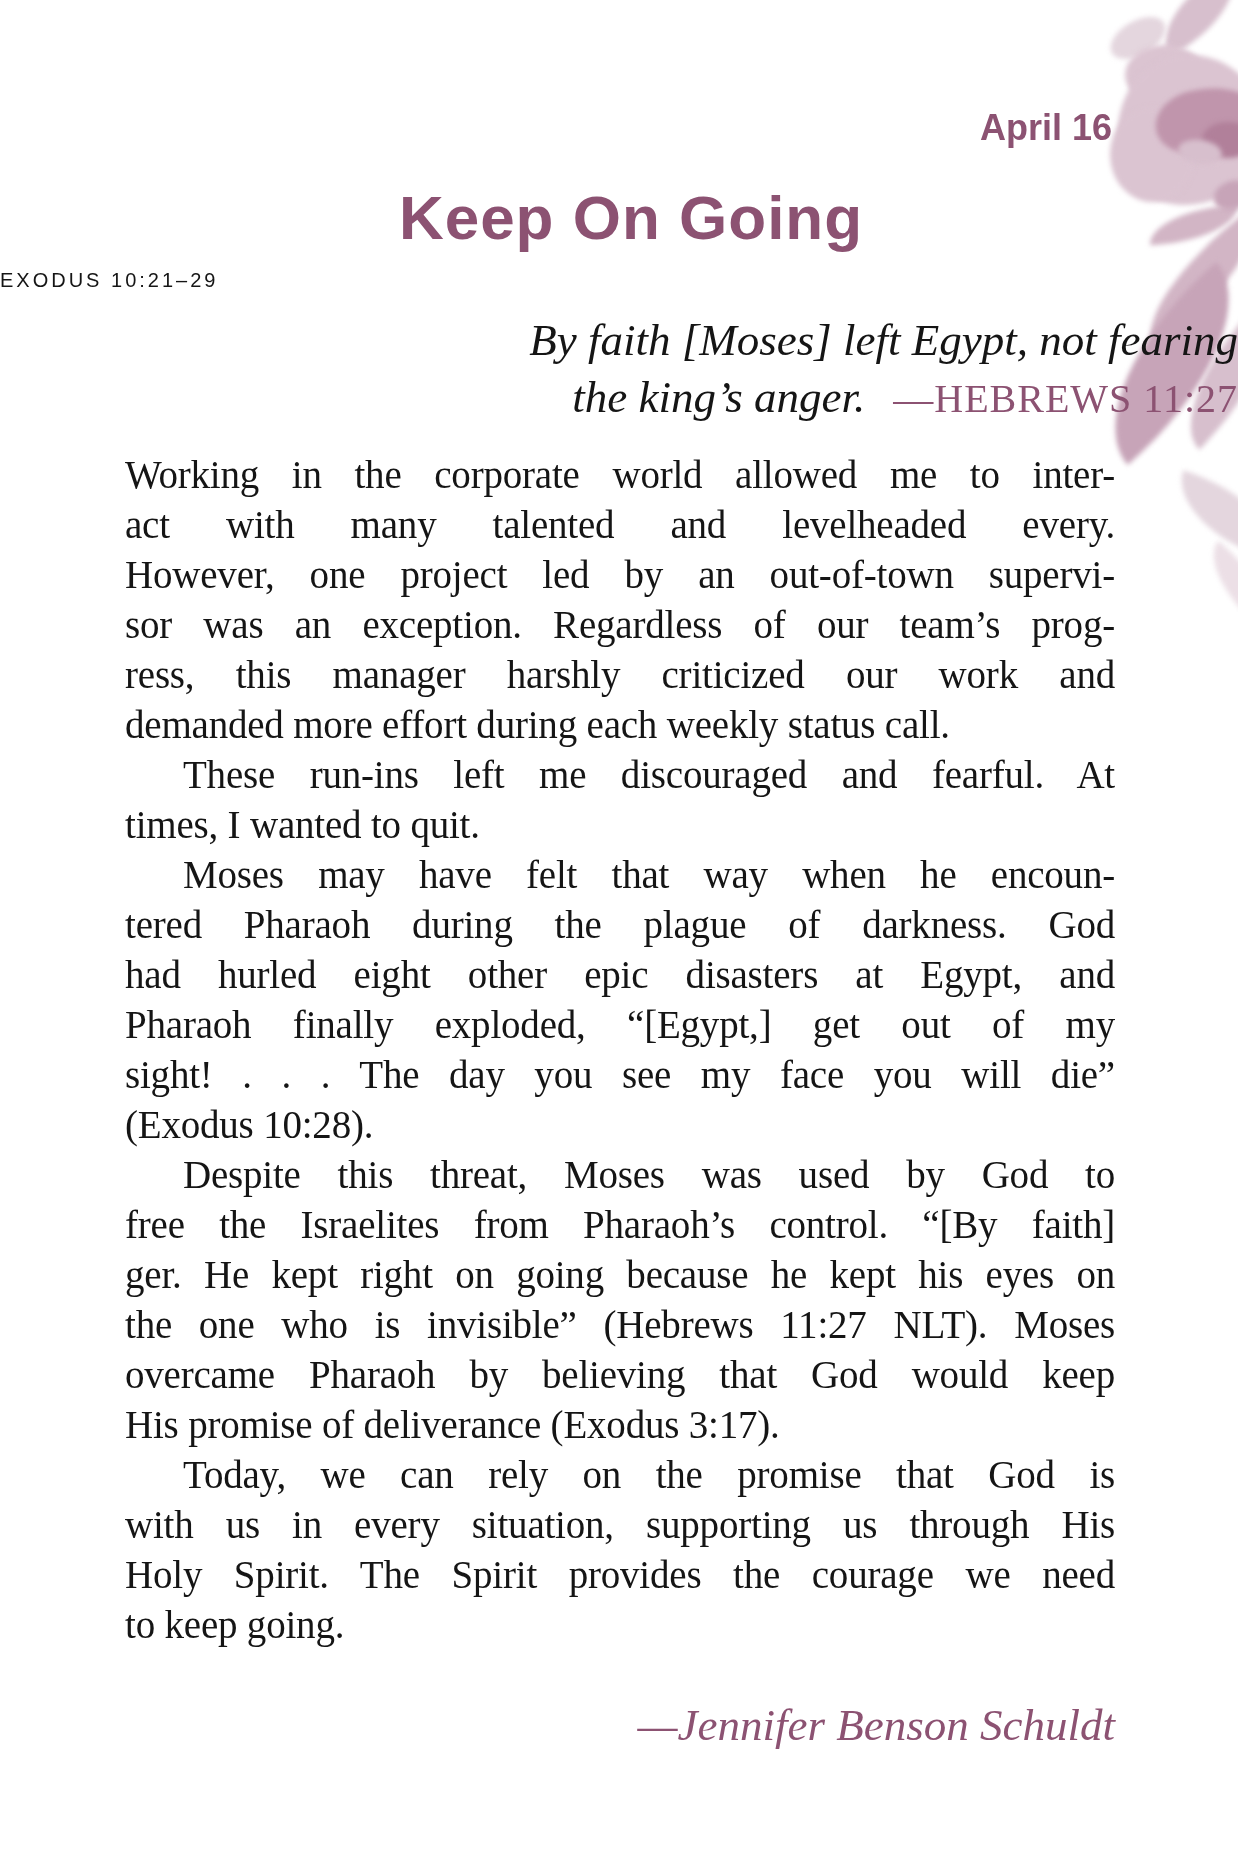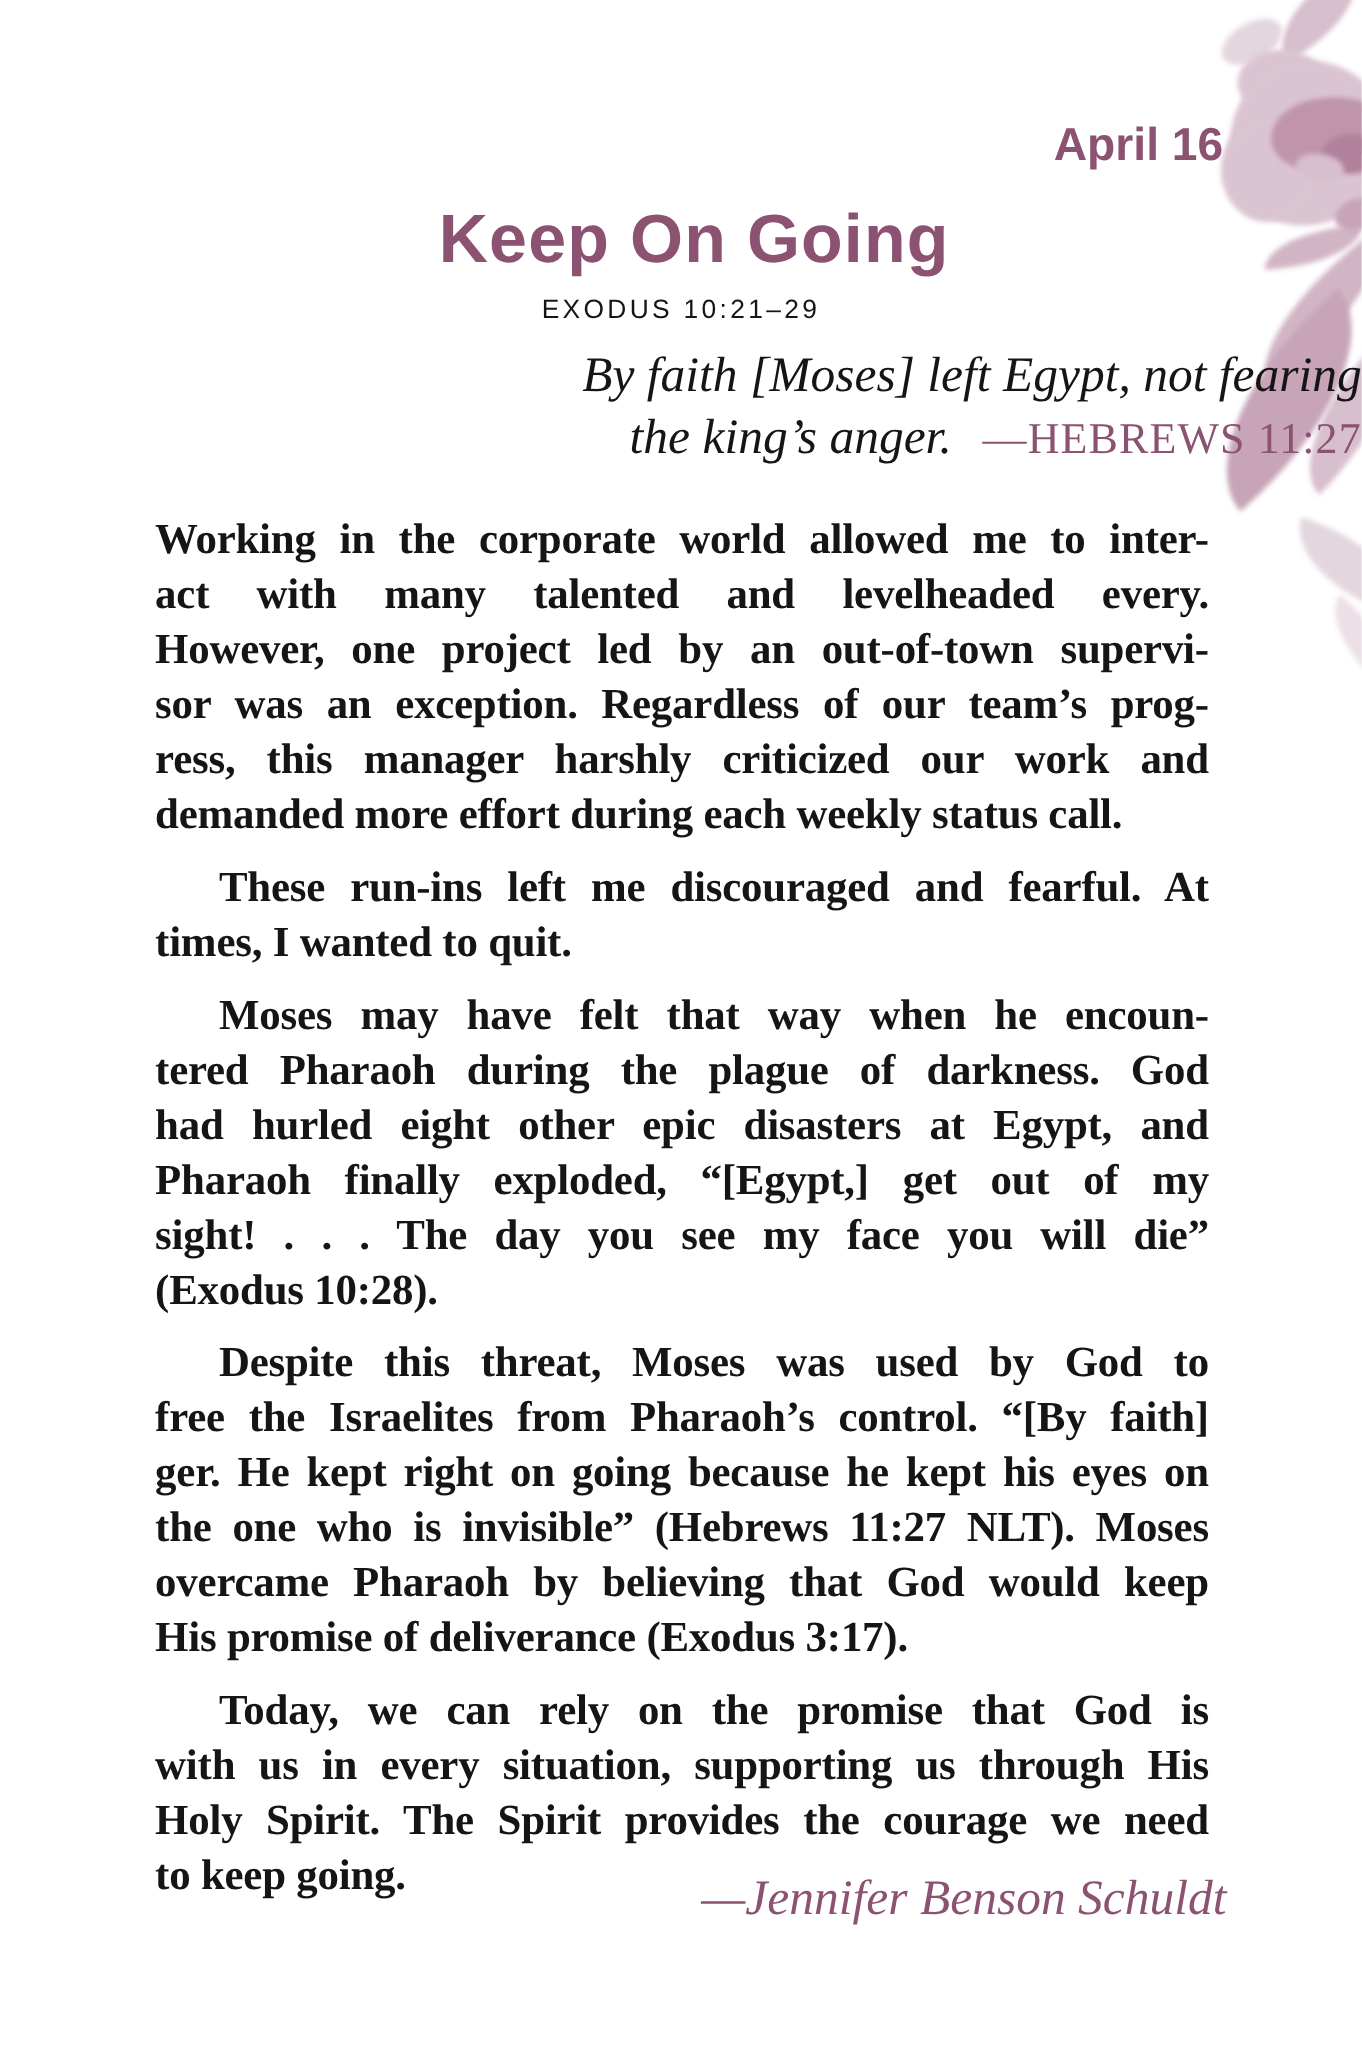--- a/index.html
+++ b/index.html
@@ -38,36 +38,35 @@
   .s-edge-bit    { left:205px; top:181px;  width:40px;  height:28px; border-radius:50%; transform:rotate(-20deg); }
   .s-leaf-big    { left:64px;  top:316px;  width:200px; height:95px; border-radius:100% 0 100% 0; transform:rotate(-41deg); }
   .s-leaf-right  { left:147px; top:345px;  width:150px; height:60px; border-radius:100% 0 100% 0; transform:rotate(-46deg); }
   .s-leaf-faint  { left:164px; top:485px;  width:110px; height:60px; border-radius:0 100% 0 100%; transform:rotate(17deg); }
   .s-leaf-faint2 { left:187px; top:565px;  width:90px;  height:40px; border-radius:0 100% 0 100%; transform:rotate(40deg); }
 
   
   .date {
     position: absolute; top: 110px; right: 126px;
     font-family: "Liberation Sans", sans-serif;
-    font-weight: bold; font-size: 42px; line-height: 1;
+    font-weight: bold; font-size: 36px; line-height: 1;
     color: var(--accent, #8c5272);
   }
   .title {
     position: absolute; top: 172px; left: 0; width: 100%;
     text-align: center;
     font-family: "Liberation Sans", sans-serif;
     font-weight: bold; font-size: 62px; line-height: 1.1;
     letter-spacing: 1px;
     color: var(--accent, #8c5272);
   }
   .passage {
     position: absolute; top: 270px; left: 0; width: 100%;
-    text-align: center;
     font-family: "Liberation Sans", sans-serif;
-    font-size: 24px; letter-spacing: 3px; line-height: 1;
+    font-size: 20px; letter-spacing: 3px; line-height: 1;
     color: var(--body-text, #121212);
   }
 
   
   .quote {
     position: absolute; top: 312px; left: 0; width: 100%;
     text-align: right;
     font-style: italic;
     font-size: 45px; line-height: 57px;
     color: var(--body-text, #121212);
@@ -79,21 +78,21 @@
     margin-left: 28px;
     color: var(--accent, #8c5272);
   }
 
   
   .body-text {
     position: absolute; left: 125px; top: 450px; width: 990px;
     font-size: 39px; line-height: 50px; letter-spacing: -0.2px;
     color: var(--body-text, #121212);
   }
-  .para { margin: 16px; font-weight: bold; }
+  .para { margin: 0; }
   .line { height: 50px; overflow: hidden; }
   .line.fill { text-align: justify; text-align-last: justify; }
   .line.first { text-indent: 58px; }
 
   
   .author {
     position: absolute; top: 1700px; right: 123px;
     font-style: italic;
     font-size: 45px; line-height: 1.15;
     color: var(--accent, #8c5272);

